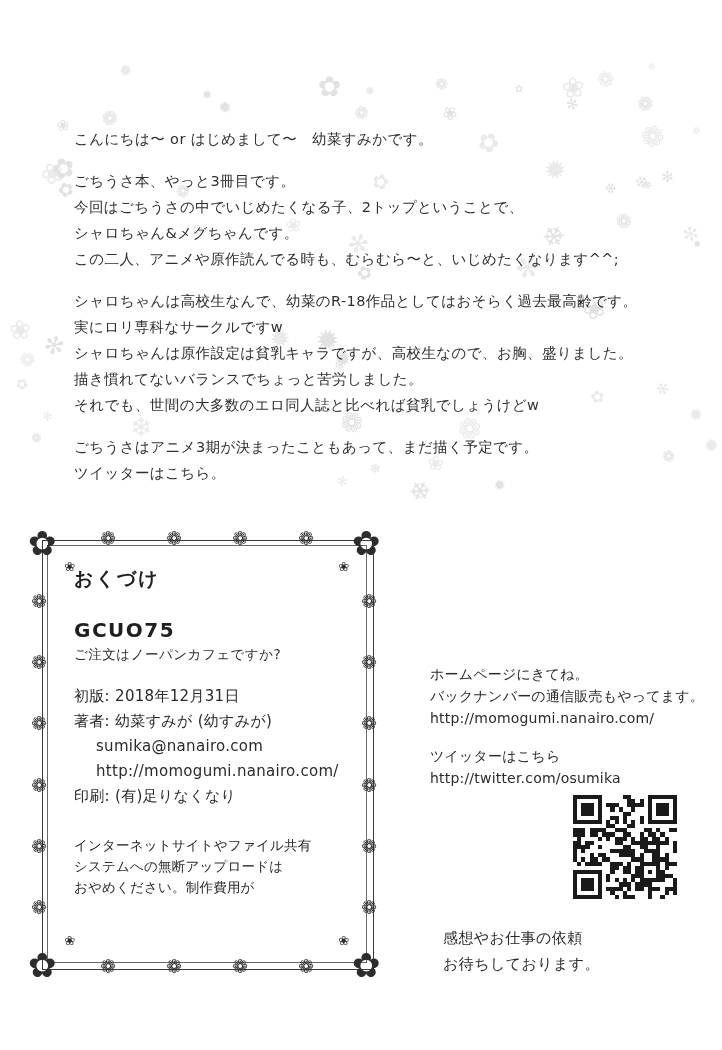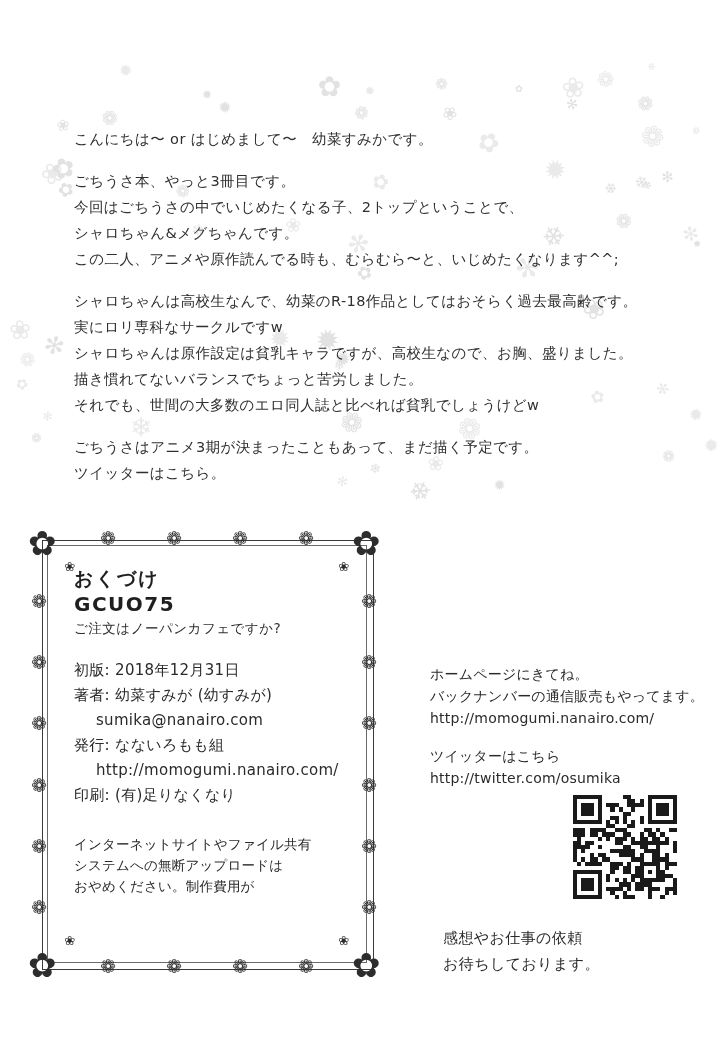--- a/index.html
+++ b/index.html
@@ -80,20 +80,21 @@
   .colophon-content {
     position: absolute;
     left: 48px;
     top: 42px;
     width: 290px;
   }
   .cl-title {
     font-size: 19px;
     font-weight: 700;
     letter-spacing: 2px;
+    margin-bottom: 26px;
     color: #1f1f1f;
   }
   .cl-code {
     font-size: 20px;
     font-weight: 700;
     letter-spacing: 1.5px;
     color: #1f1f1f;
   }
   .cl-subtitle {
     font-size: 13.5px;
@@ -285,21 +286,20 @@
     </div>
 
   <div class="colophon-content">
     <div class="cl-title">おくづけ</div>
     <div class="cl-code">GCUO75</div>
     <div class="cl-subtitle">ご注文はノーパンカフェですか?</div>
     <div id="cl-rows">
         <div class="cl-row"><span>初版:</span><span> 2018年12月31日</span></div>
         <div class="cl-row"><span>著者:</span><span> 幼菜すみが (幼すみが)</span></div>
         <div class="cl-row indent"><span></span><span>sumika@nanairo.com</span></div>
-        <div class="cl-row"><span>発行:</span><span> なないろもも組</span></div>
         <div class="cl-row indent"><span></span><span>http://momogumi.nanairo.com/</span></div>
         <div class="cl-row"><span>印刷:</span><span> (有)足りなくなり</span></div>
       </div>
     <div class="cl-notice" id="cl-notice">
         <div>インターネットサイトやファイル共有</div>
         <div>システムへの無断アップロードは</div>
         <div>おやめください。制作費用が</div>
       </div>
   </div>
 </div>

